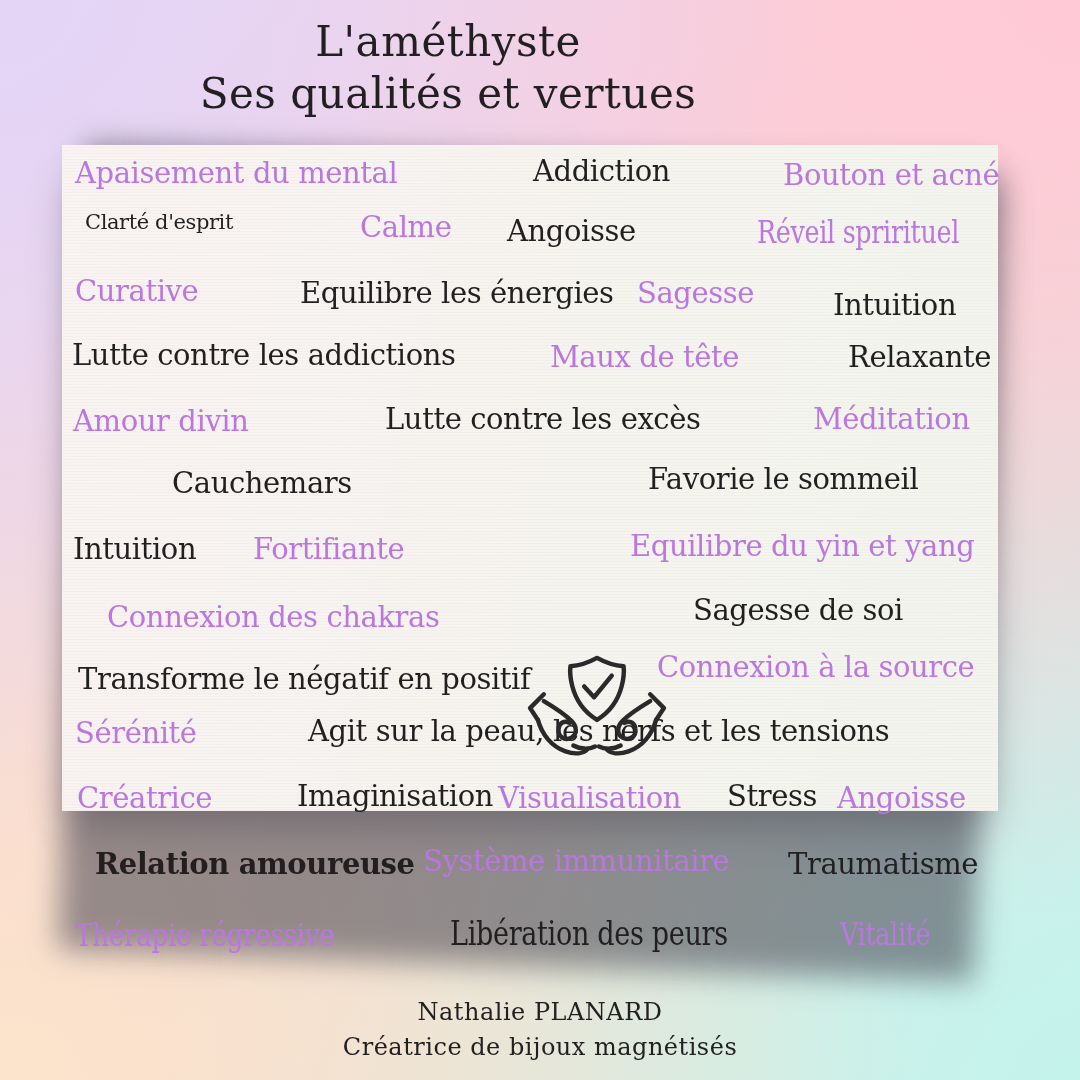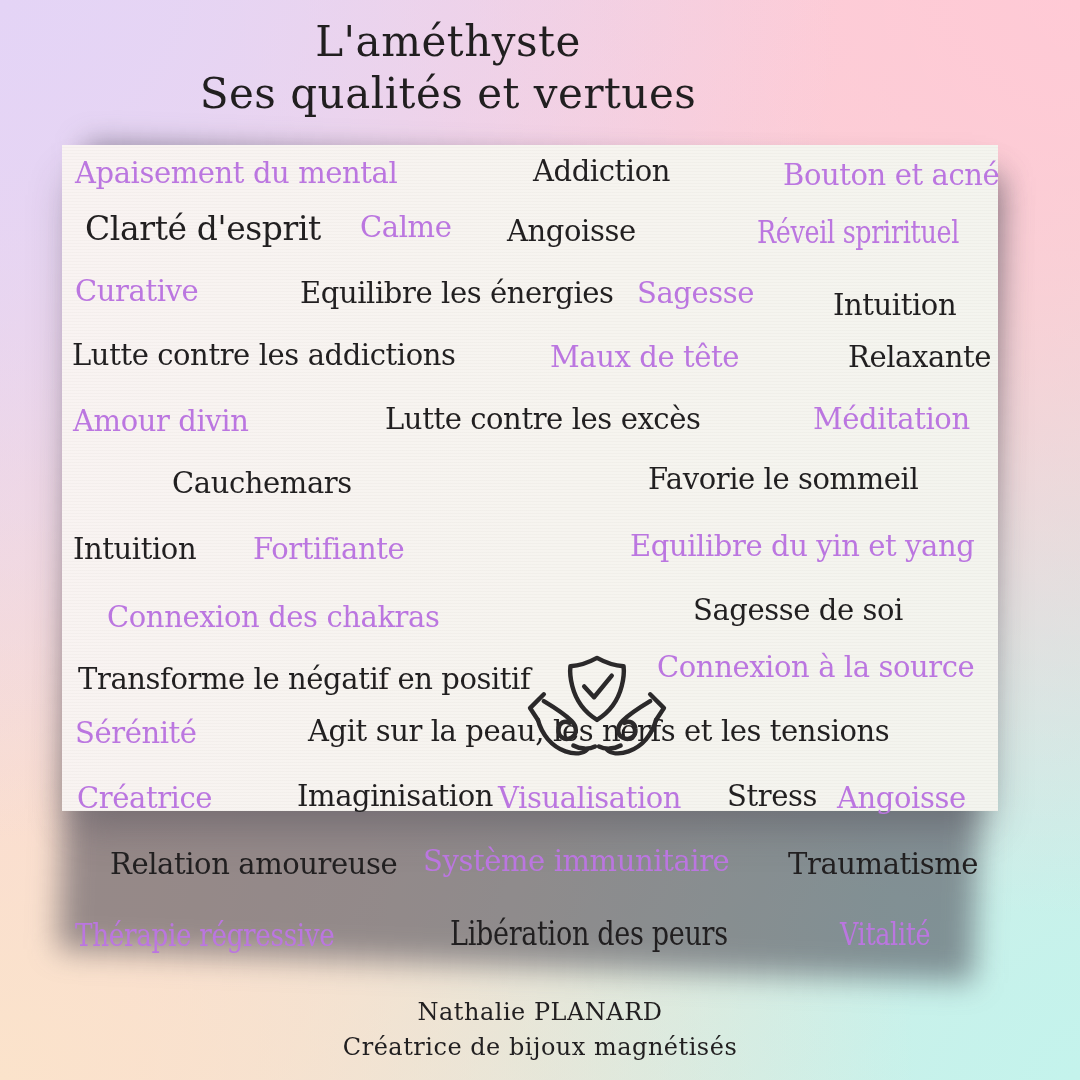--- a/index.html
+++ b/index.html
@@ -52,21 +52,21 @@
   <div>Ses qualités et vertues</div>
 </div>
 
 <div class="card-shadow"></div>
 
 <div class="card">
   <div id="cloud">
       <span class="word purple" style="left: 13px; top: 13px;">Apaisement du mental</span>
       <span class="word black" style="left: 471px; top: 11px;">Addiction</span>
       <span class="word purple" style="left: 721px; top: 15px;">Bouton et acné</span>
-      <span class="word black" style="left: 23px; top: 66px; font-size: 33px;">Clarté d'esprit</span>
+      <span class="word black" style="left: 23px; top: 66px; font-size: 21px;">Clarté d'esprit</span>
       <span class="word purple" style="left: 298px; top: 67px;">Calme</span>
       <span class="word black" style="left: 445px; top: 71px;">Angoisse</span>
       <span class="word purple condensed" style="left: 695px; top: 70px; font-size: 31px;">Réveil sprirituel</span>
       <span class="word purple" style="left: 13px; top: 131px;">Curative</span>
       <span class="word black" style="left: 238px; top: 133px;">Equilibre les énergies</span>
       <span class="word purple" style="left: 575px; top: 133px;">Sagesse</span>
       <span class="word black" style="left: 771px; top: 145px;">Intuition</span>
       <span class="word black" style="left: 10px; top: 195px;">Lutte contre les addictions</span>
       <span class="word purple" style="left: 488px; top: 197px;">Maux de tête</span>
       <span class="word black" style="left: 786px; top: 197px;">Relaxante</span>
@@ -82,21 +82,21 @@
       <span class="word black" style="left: 631px; top: 450px;">Sagesse de soi</span>
       <span class="word black" style="left: 16px; top: 519px;">Transforme le négatif en positif</span>
       <span class="word purple" style="left: 595px; top: 507px;">Connexion à la source</span>
       <span class="word purple" style="left: 13px; top: 573px;">Sérénité</span>
       <span class="word black" style="left: 246px; top: 571px;">Agit sur la peau, les nerfs et les tensions</span>
       <span class="word purple" style="left: 15px; top: 638px;">Créatrice</span>
       <span class="word black" style="left: 235px; top: 636px;">Imaginisation</span>
       <span class="word purple" style="left: 436px; top: 638px;">Visualisation</span>
       <span class="word black" style="left: 665px; top: 636px;">Stress</span>
       <span class="word purple" style="left: 775px; top: 638px;">Angoisse</span>
-      <span class="word black" style="left: 48px; top: 704px;">Relation amoureuse</span>
+      <span class="word black" style="left: 33px; top: 704px; font-weight: bold;">Relation amoureuse</span>
       <span class="word purple" style="left: 361px; top: 701px;">Système immunitaire</span>
       <span class="word black" style="left: 726px; top: 704px;">Traumatisme</span>
       <span class="word purple condensed" style="left: 13px; top: 773px; font-size: 32px;">Thérapie régressive</span>
       <span class="word black condensed" style="left: 388px; top: 771px; font-size: 33px;">Libération des peurs</span>
       <span class="word purple condensed" style="left: 778px; top: 772px; font-size: 31px;">Vitalité</span>
     </div>
 
   <div class="icon-wrap">
     <svg width="160" height="128" viewBox="0 0 160 130" fill="none" stroke="#2b292a" stroke-width="4.5" stroke-linecap="round" stroke-linejoin="round">
 

